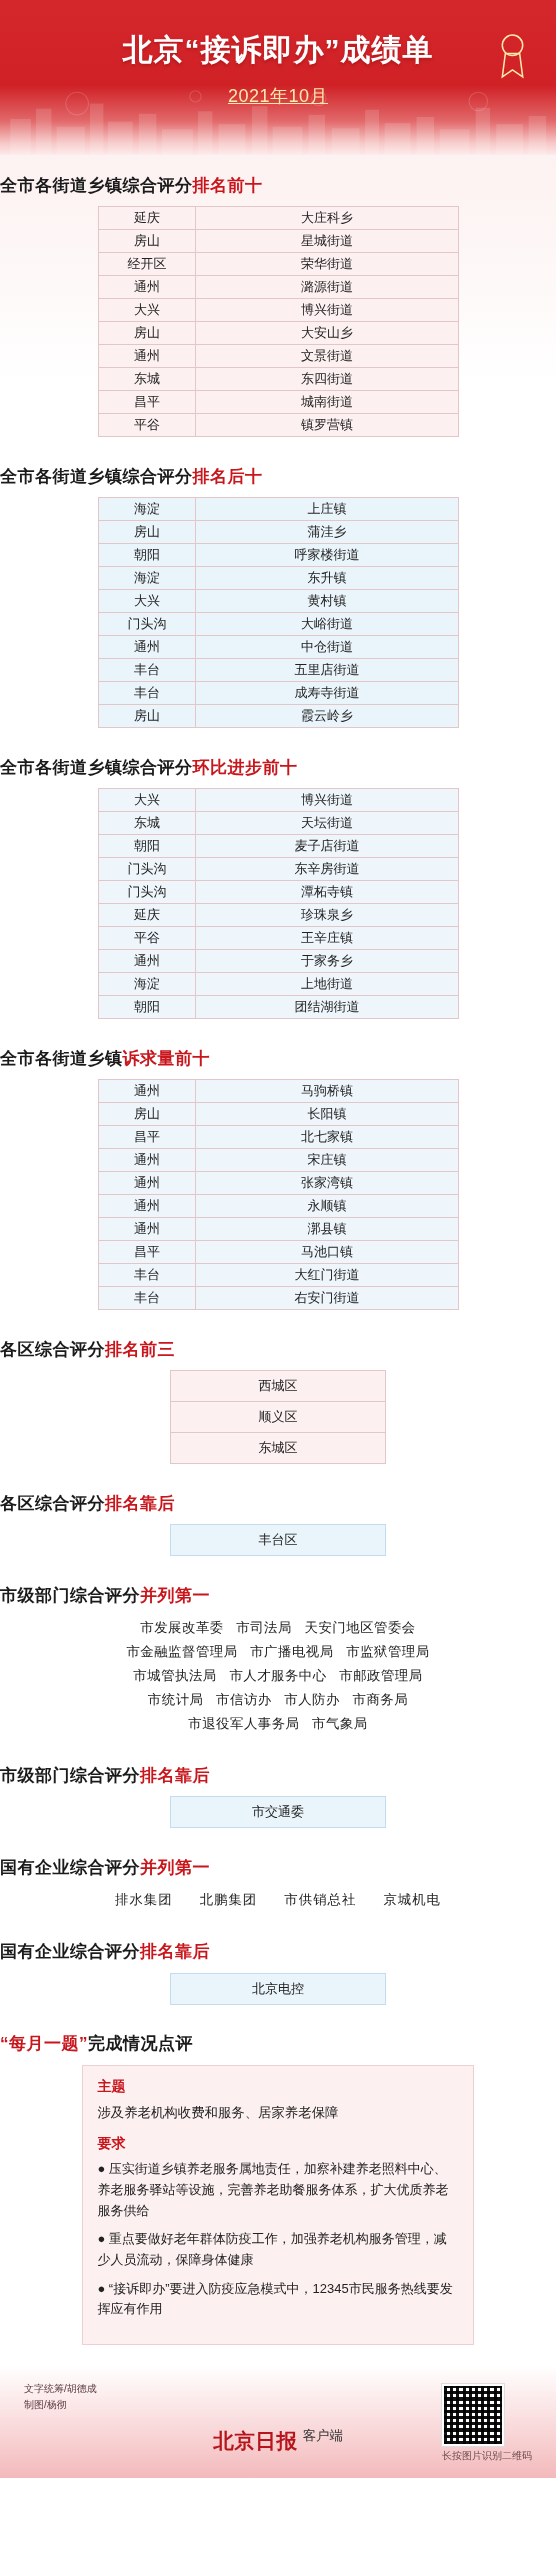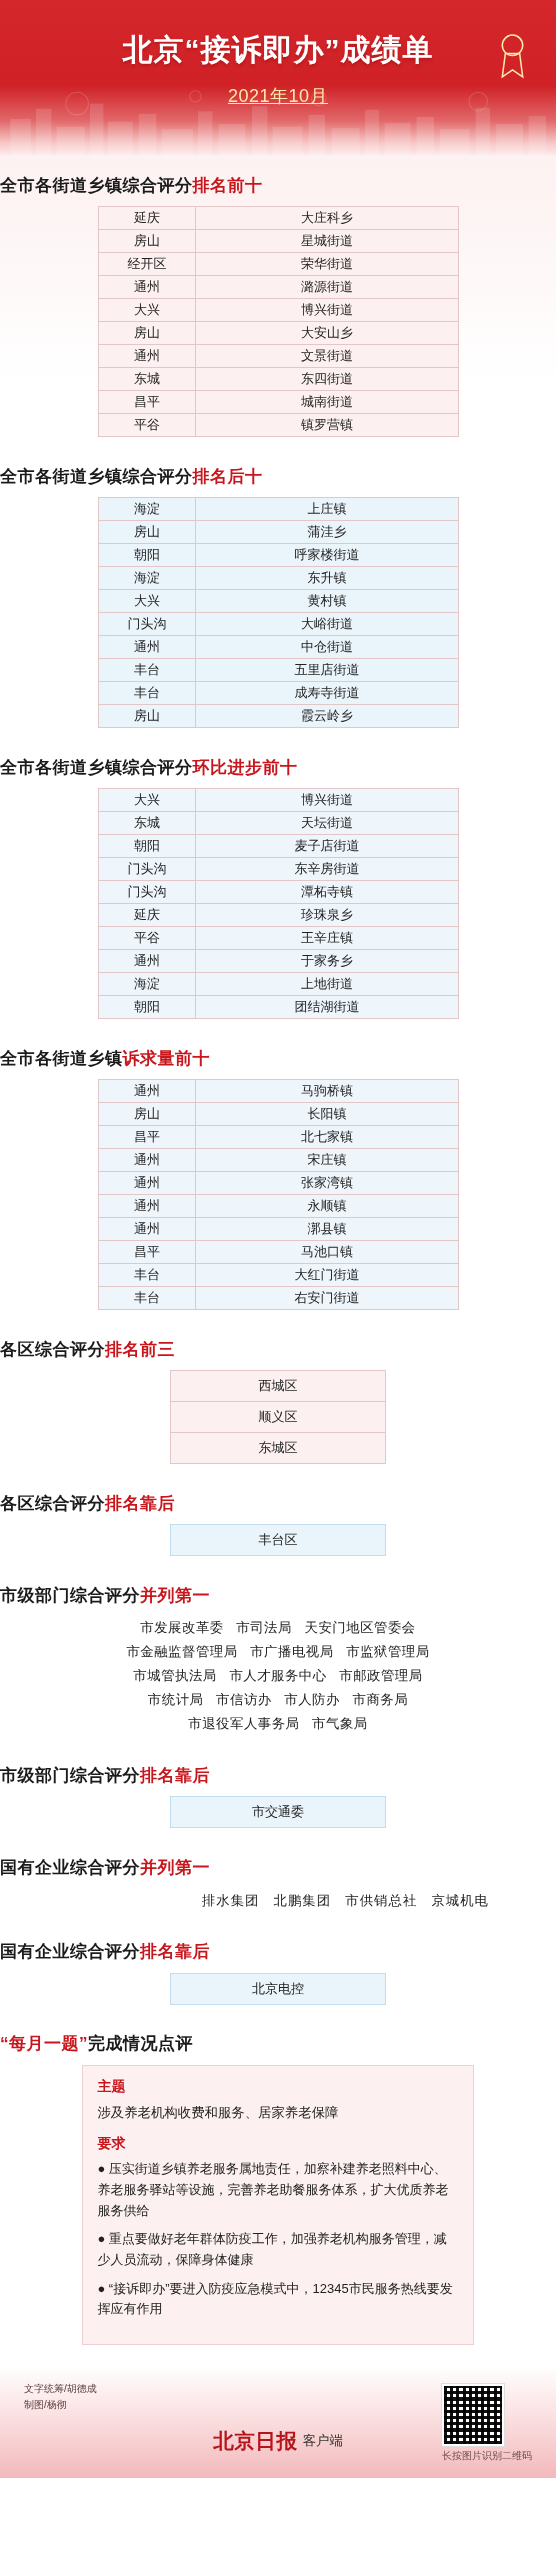--- a/index.html
+++ b/index.html
@@ -114,25 +114,26 @@
     font-size: 13.4px;
     color: #222;
     text-align: center;
     line-height: 24px;
     letter-spacing: 0.5px;
   }
 
   .oneline {
     width: 422px;
     margin: 0 auto;
-    text-align: right;
+    text-align: center;
     font-size: 13.4px;
     color: #222;
     letter-spacing: 1px;
     line-height: 24px;
+    font-family: Liberation Mono, monospace;
   }
 
   
   .topic-box {
     width: 392px;
     margin: 0 auto;
     background: #fdf0f1;
     border: 0.5px solid #f0cfd2;
     padding: 12.4px 14.4px 15.5px 14.4px;
   }
@@ -168,21 +169,20 @@
     font-size: 10px;
     color: #5a3a3c;
     line-height: 16.5px;
   }
   .footer-brand {
     position: absolute;
     left: 50%;
     transform: translateX(-50%);
     bottom: 23px;
     display: flex;
-    align-items: center;
     gap: 5.2px;
   }
   .brand-main {
     font-size: 20.6px;
     font-weight: bold;
     color: #b5151b;
     letter-spacing: 0.5px;
   }
   .brand-sub {
     font-size: 13.4px;

